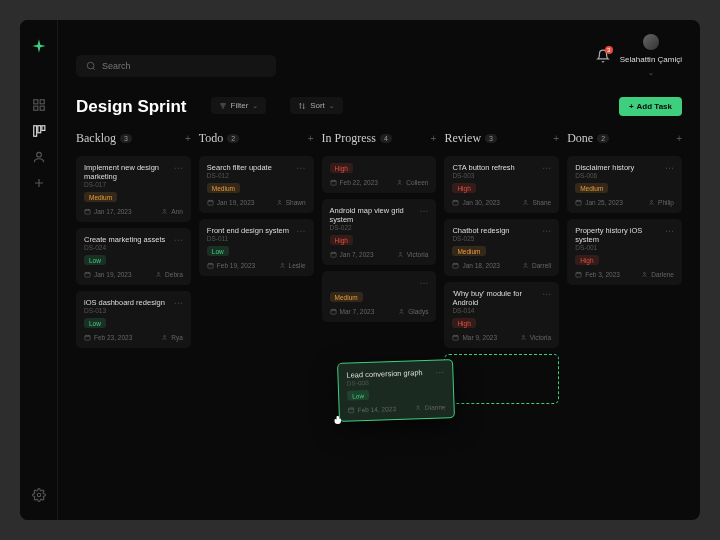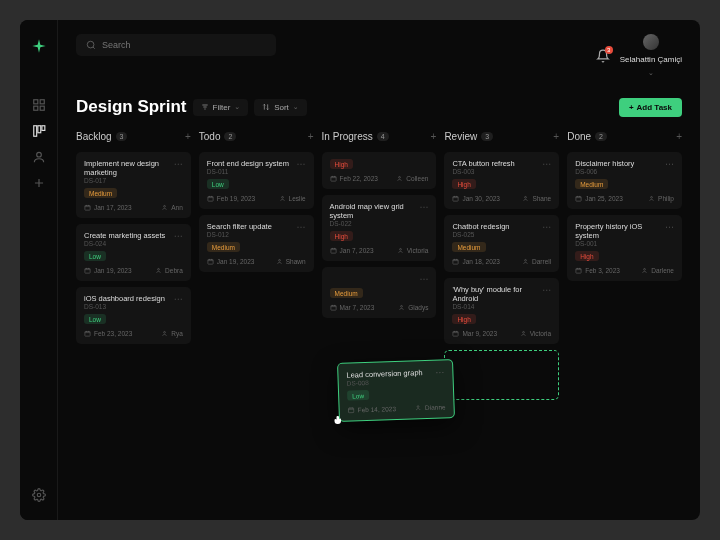--- a/index.html
+++ b/index.html
@@ -6,41 +6,41 @@
 body { background: #2d2d2d; width: 720px; height: 540px; overflow: hidden; padding: 20px; }
 .app { background: #0a0a0a; border-radius: 8px; width: 100%; height: 100%; display: flex; overflow: hidden; }
 .side-rail { width: 38px; background: #0a0a0a; border-right: 1px solid #1a1a1a; display: flex; flex-direction: column; align-items: center; padding-top: 18px; gap: 14px; }
 .logo { width: 16px; height: 16px; color: #3ecf7e; }
 .rail-icons { display: flex; flex-direction: column; gap: 12px; margin-top: 30px; }
 .rail-icon { width: 14px; height: 14px; color: #555; cursor: pointer; display: flex; align-items: center; justify-content: center; }
 .rail-icon.active { color: #ddd; }
 .settings-icon { margin-top: auto; margin-bottom: 18px; width: 14px; height: 14px; color: #555; cursor: pointer; }
 .settings-icon svg { width: 100%; height: 100%; }
 .main { flex: 1; display: flex; flex-direction: column; overflow: hidden; }
-.topbar { display: flex; align-items: flex-start; padding: 14px 18px; gap: 12px; }
+.topbar { display: flex; align-items: flex-end; padding: 14px 18px; gap: 12px; }
 .search { flex: 0 0 200px; background: #141414; border-radius: 5px; padding: 6px 10px; display: flex; align-items: center; gap: 6px; }
 .search svg { width: 10px; height: 10px; color: #666; }
 .search input { background: transparent; border: none; outline: none; color: #aaa; font-size: 9px; flex: 1; }
 .topbar-right { margin-left: auto; display: flex; align-items: center; gap: 10px; }
 .bell { position: relative; width: 14px; height: 14px; color: #aaa; cursor: pointer; }
 .bell svg { width: 100%; height: 100%; }
 .bell-badge { position: absolute; top: -3px; right: -3px; background: #e74c3c; color: #fff; font-size: 6px; border-radius: 50%; width: 8px; height: 8px; display: flex; align-items: center; justify-content: center; }
 .user { display: flex; align-items: center; gap: 5px; cursor: pointer; flex-direction: column; }
 .avatar { width: 16px; height: 16px; border-radius: 50%; background: linear-gradient(135deg, #666, #333); }
 .username { color: #ddd; font-size: 8px; }
 .chev { color: #666; font-size: 7px; }
-.header { display: flex; align-items: center; padding: 6px 18px 10px; gap: 6px; }
+.header { display: flex; align-items: flex-start; padding: 6px 18px 10px; gap: 24px; }
 .title { color: #fff; font-size: 17px; font-weight: 600; }
 .ctrl { background: #141414; color: #aaa; font-size: 8px; padding: 4px 8px; border-radius: 4px; cursor: pointer; display: flex; align-items: center; gap: 4px; }
 .ctrl svg { width: 8px; height: 8px; }
 .add-task { margin-left: auto; background: #3ecf7e; color: #0a0a0a; font-size: 8px; font-weight: 600; padding: 5px 10px; border-radius: 4px; cursor: pointer; display: flex; align-items: center; gap: 3px; }
 .board { flex: 1; display: flex; gap: 8px; padding: 0 18px 18px; overflow: hidden; position: relative; }
 .col { flex: 1; min-width: 0; display: flex; flex-direction: column; gap: 6px; }
 .col-head { display: flex; align-items: center; gap: 4px; padding: 4px 0; }
-.col-title { color: #ccc; font-size: 10px; font-weight: 500; }
+.col-title { color: #ccc; font-size: 12px; font-weight: 500; font-family: Liberation Serif, serif; }
 .col-count { background: #1f1f1f; color: #999; font-size: 7px; padding: 1px 4px; border-radius: 6px; }
 .col-plus { margin-left: auto; color: #555; font-size: 10px; cursor: pointer; }
 .card { background: #141414; border-radius: 5px; padding: 7px 8px; display: flex; flex-direction: column; gap: 4px; cursor: pointer; }
 .card.dragging { background: #1a2a20; border: 1px solid #3ecf7e; position: absolute; width: 116px; z-index: 10; transform: rotate(-2deg); box-shadow: 0 8px 24px rgba(0,0,0,0.6); }
 .cursor-grab { position: absolute; width: 12px; height: 12px; z-index: 11; }
 .cursor-grab svg { width: 100%; height: 100%; fill: #fff; }
 .dropzone { border: 1.5px dashed #3ecf7e; border-radius: 5px; height: 50px; }
 .card-title { color: #ddd; font-size: 7.5px; font-weight: 500; line-height: 1.2; }
 .card-id { color: #555; font-size: 6.5px; }
 .card-more { color: #555; font-size: 9px; margin-left: auto; }
@@ -236,66 +236,66 @@
     </div>
     <div class="col">
       <div class="col-head">
         <span class="col-title">Todo</span>
         <span class="col-count">2</span>
         <span class="col-plus">+</span>
       </div>
       <div class="card ">
     <div class="card-top">
       <div style="flex:1">
+        <div class="card-title">Search filter update</div>
+        <div class="card-id">DS-012</div>
+      </div>
+      <div class="card-more">⋯</div>
+    </div>
+    <div class="badge medium">Medium</div>
+    <div class="card-foot">
+      <div class="date">
+                <svg viewBox="0 0 24 24" fill="none" stroke="currentColor" stroke-width="2">
+                  <rect x="3" y="5" width="18" height="16" rx="2"></rect>
+                  <path d="M3 9h18M8 3v4M16 3v4"></path>
+                </svg>
+                <span>Jan 19, 2023</span>
+              </div>
+      <div class="assignee">
+                <svg viewBox="0 0 24 24" fill="none" stroke="currentColor" stroke-width="2">
+                  <circle cx="12" cy="8" r="3"></circle>
+                  <path d="M6 20c0-3 3-5 6-5s6 2 6 5"></path>
+                </svg>
+                <span>Shawn</span>
+              </div>
+    </div>
+  </div>
+          <div class="card ">
+    <div class="card-top">
+      <div style="flex:1">
         <div class="card-title">Front end design system</div>
         <div class="card-id">DS-011</div>
       </div>
       <div class="card-more">⋯</div>
     </div>
     <div class="badge low">Low</div>
     <div class="card-foot">
       <div class="date">
                 <svg viewBox="0 0 24 24" fill="none" stroke="currentColor" stroke-width="2">
                   <rect x="3" y="5" width="18" height="16" rx="2"></rect>
                   <path d="M3 9h18M8 3v4M16 3v4"></path>
                 </svg>
                 <span>Feb 19, 2023</span>
               </div>
       <div class="assignee">
                 <svg viewBox="0 0 24 24" fill="none" stroke="currentColor" stroke-width="2">
                   <circle cx="12" cy="8" r="3"></circle>
                   <path d="M6 20c0-3 3-5 6-5s6 2 6 5"></path>
                 </svg>
                 <span>Leslie</span>
-              </div>
-    </div>
-  </div>
-          <div class="card ">
-    <div class="card-top">
-      <div style="flex:1">
-        <div class="card-title">Search filter update</div>
-        <div class="card-id">DS-012</div>
-      </div>
-      <div class="card-more">⋯</div>
-    </div>
-    <div class="badge medium">Medium</div>
-    <div class="card-foot">
-      <div class="date">
-                <svg viewBox="0 0 24 24" fill="none" stroke="currentColor" stroke-width="2">
-                  <rect x="3" y="5" width="18" height="16" rx="2"></rect>
-                  <path d="M3 9h18M8 3v4M16 3v4"></path>
-                </svg>
-                <span>Jan 19, 2023</span>
-              </div>
-      <div class="assignee">
-                <svg viewBox="0 0 24 24" fill="none" stroke="currentColor" stroke-width="2">
-                  <circle cx="12" cy="8" r="3"></circle>
-                  <path d="M6 20c0-3 3-5 6-5s6 2 6 5"></path>
-                </svg>
-                <span>Shawn</span>
               </div>
     </div>
   </div>
     </div>
     <div class="col">
       <div class="col-head">
         <span class="col-title">In Progress</span>
         <span class="col-count">4</span>
         <span class="col-plus">+</span>
       </div>

